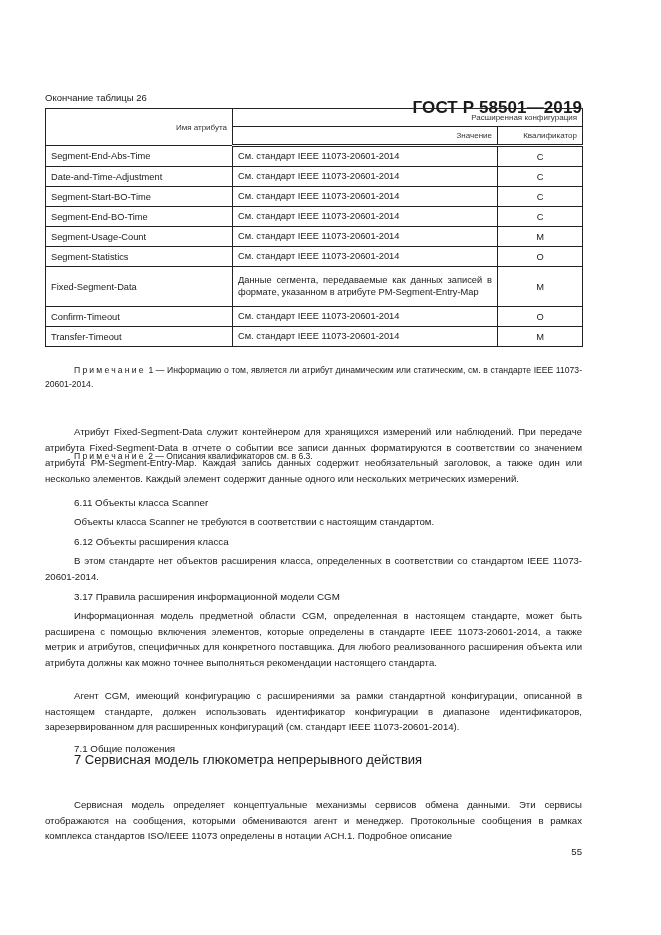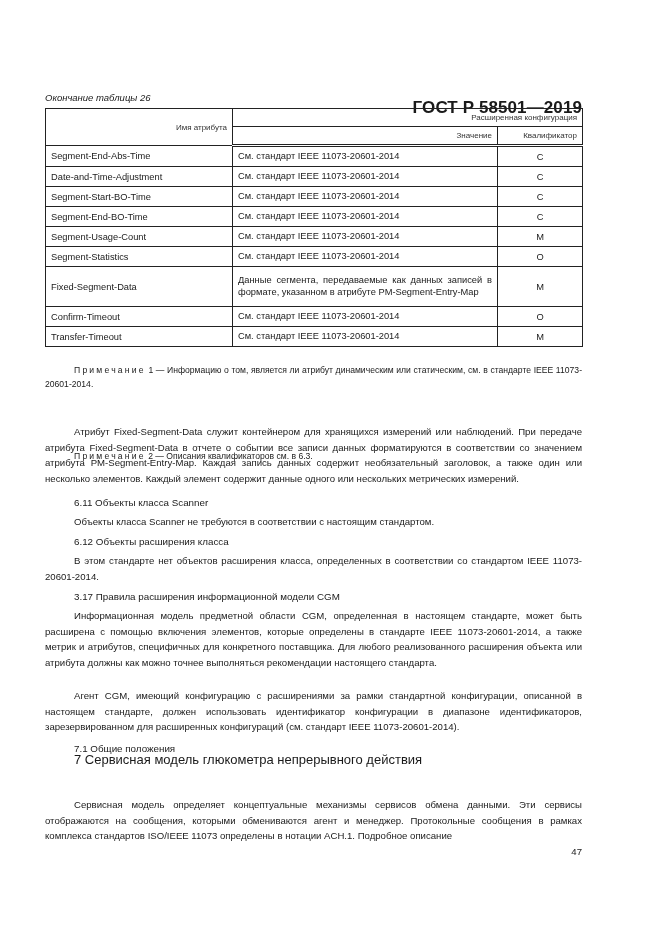--- a/index.html
+++ b/index.html
@@ -6,21 +6,21 @@
   body {
     width: 661px; height: 935px; position: relative; overflow: hidden;
     font-family: "Liberation Sans", sans-serif; color: #1a1a1a;
   }
   .std-code {
     position: absolute; top: 62px; right: 79px;
     font-size: 17px; font-weight: bold; letter-spacing: 0.1px; margin-top: 36px;
   }
   .caption {
     position: absolute; top: 92px; left: 45px;
-    font-size: 9.5px; font-style: italic;
+    font-size: 9.5px; 
   }
   table.attr-table {
     position: absolute; top: 108px; left: 45px;
     width: 537px; border-collapse: collapse; table-layout: fixed;
     font-size: 9.3px;
   }
   table.attr-table td, table.attr-table th {
     border: 1px solid #222; padding: 0 5px; vertical-align: middle;
     font-weight: normal;
   }
@@ -153,13 +153,13 @@
   <span class="indent"></span><span>Агент CGM, имеющий конфигурацию с расширениями за рамки стандартной конфигурации, описанной в настоящем стандарте, должен использовать идентификатор конфигурации в диапазоне идентификаторов, зарезервированном для расширенных конфигураций (см. стандарт IEEE 11073-20601-2014).</span>
 </div>
 
 <div class="h-main" style="top:752px;">7  Сервисная модель глюкометра непрерывного действия</div>
 
 <div class="h-sub" style="top:743px;">7.1  Общие положения</div>
 <div class="para" style="top:797px;">
   <span class="indent"></span><span>Сервисная модель определяет концептуальные механизмы сервисов обмена данными. Эти сервисы отображаются на сообщения, которыми обмениваются агент и менеджер. Протокольные сообщения в рамках комплекса стандартов ISO/IEEE 11073 определены в нотации ACH.1. Подробное описание</span>
 </div>
 
-<div class="page-num">47</div>
+<div class="page-num">55</div>
 
 </body></html>

